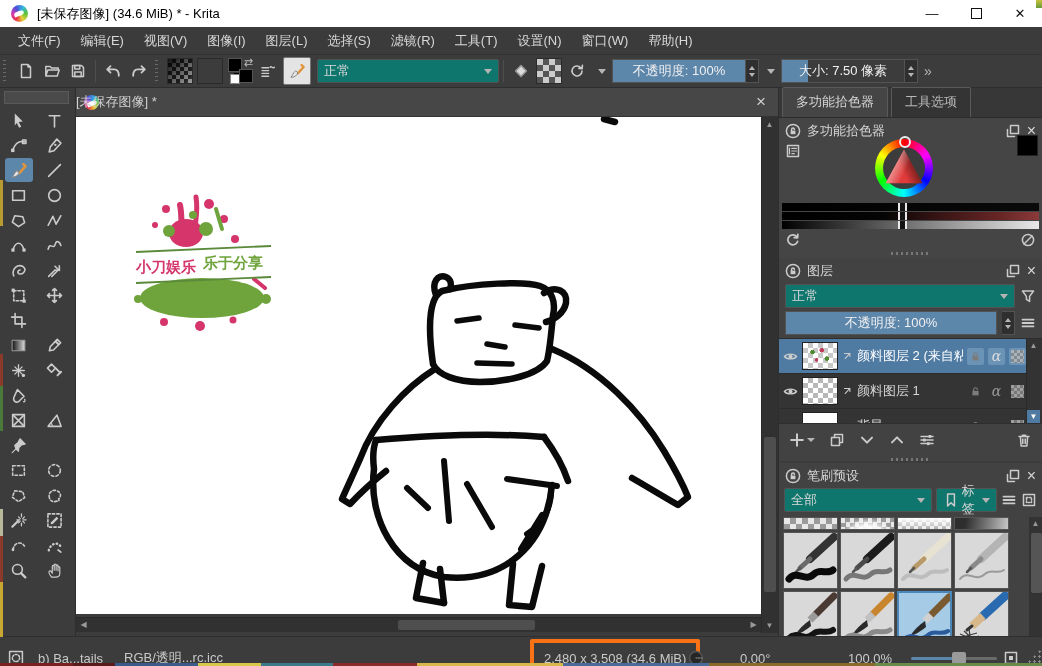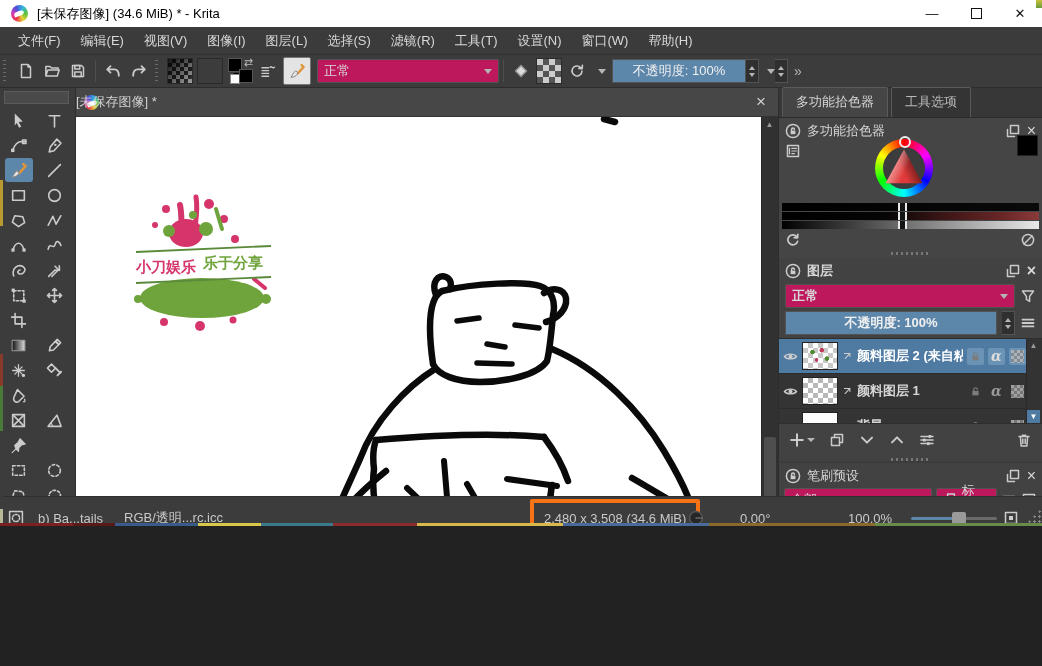--- a/index.html
+++ b/index.html
@@ -1,16 +1,16 @@
 <!DOCTYPE html>
 <html><head>
 <meta charset="utf-8">
 <style>
   html,body{margin:0;padding:0;background:#222;}
-  #app{position:relative;width:1042px;height:526px;background:#3c3c3c;overflow:hidden;
+  #app{position:relative;width:1042px;height:666px;background:#3c3c3c;overflow:hidden;
        font-family:"Liberation Sans","DejaVu Sans",sans-serif;font-size:13px;color:#d6d6d6;}
   .ic{stroke:#cbcbcb;fill:none;stroke-width:1.5;stroke-linecap:round;stroke-linejoin:round;display:block;}
   
   .titlebar{position:absolute;left:0;top:0;width:100%;height:27px;background:#ffffff;color:#000;
             display:flex;align-items:center;}
   .krita-logo{width:17px;height:17px;border-radius:50%;margin:0 9px 0 11px;position:relative;
       background:conic-gradient(from 210deg,#e8334a,#d43bb4,#4a51d8,#35b6e0,#59c23a,#e8d23a,#e8334a);}
   .krita-logo:after{content:"";position:absolute;left:3px;top:6px;width:10px;height:5px;background:#fff;
       border-radius:50% 50% 50% 0;transform:rotate(-20deg);}
   .win-title{flex:1;font-size:13px;}
@@ -30,21 +30,21 @@
   .swatch{width:24px;height:24px;margin:0 2px;border:1px solid #2a2a2a;}
   .sw-gradient{background:repeating-conic-gradient(#222 0 25%,#888 0 50%) 0 0/8px 8px,linear-gradient(135deg,#111,#999);background-blend-mode:overlay;}
   .sw-pattern{background:#8f8f8f radial-gradient(circle at 30% 30%,#7c7c7c 1px,transparent 1.4px),radial-gradient(circle at 70% 60%,#a0a0a0 1px,transparent 1.4px);background-size:6px 6px,7px 7px;}
   .fgbg{position:relative;width:26px;height:26px;margin:0 2px;}
   .fgbg .fg{position:absolute;left:1px;top:0;width:12px;height:12px;background:#000;border:1px solid #555;}
   .fgbg .bg2{position:absolute;right:0;bottom:1px;width:12px;height:12px;background:#000;border:1px solid #555;}
   .fgbg .wh{position:absolute;left:3px;bottom:0;width:8px;height:8px;background:#fff;border:1px solid #888;}
   .fgbg .bk{position:absolute;left:7px;bottom:3px;width:8px;height:8px;background:#000;}
   .fgbg .arr{position:absolute;right:0;top:-2px;font-size:11px;color:#bbb;}
   .preset-btn{width:26px;height:26px;background:#e4e4e4;border:1px solid #777;border-radius:2px;display:flex;align-items:center;justify-content:center;margin:0 2px;}
-  .dropdown{height:24px;background:#be185d;border:1px solid #535353;border-radius:2px;display:flex;align-items:center;
+  .dropdown{height:24px;background:#0f766e;border:1px solid #535353;border-radius:2px;display:flex;align-items:center;
             padding:0 6px;box-sizing:border-box;color:#d8d8d8;}
   .caret{width:0;height:0;border-left:4px solid transparent;border-right:4px solid transparent;border-top:5px solid #b5b5b5;margin-left:auto;}
   .blend-dd{width:182px;margin-left:4px;}
   .spin{width:13px;height:24px;background:#2f2f2f;border:1px solid #535353;border-left:none;display:flex;flex-direction:column;align-items:center;justify-content:center;gap:3px;box-sizing:border-box;}
   .spin i{width:0;height:0;border-left:3.5px solid transparent;border-right:3.5px solid transparent;}
   .spin .up{border-bottom:4px solid #b5b5b5;}
   .spin .dn{border-top:4px solid #b5b5b5;}
   .slider-box{height:24px;border:1px solid #535353;box-sizing:border-box;display:flex;align-items:center;justify-content:center;color:#f0f0f0;position:relative;overflow:hidden;}
   .slider-box .fill{position:absolute;left:0;top:0;bottom:0;background:#5d86ab;}
   .slider-box span{position:relative;z-index:1;}
@@ -248,20 +248,24 @@
       <span class="fill" style="width:100%;"></span>
       <span>不透明度: 100%</span>
     </span>
     <span class="spin">
         <i class="up"></i>
         <i class="dn"></i>
       </span>
     <span class="mini-caret-btn">
         <span class="caret"></span>
       </span>
+    <span class="slider-box" style="width:124px;margin-left:6px;">
+      <span class="fill" style="width:26px;"></span>
+      <span>大小: 7.50 像素</span>
+    </span>
     <span class="spin">
         <i class="up"></i>
         <i class="dn"></i>
       </span>
     <span class="overflow">»</span>
   </div>
 
   <div class="main">
 
     <div class="toolbox">
@@ -678,21 +682,21 @@
           <span style="margin-left:auto;">
               <svg class="ic" viewBox="0 0 16 16" width="16" height="16">
                 <circle cx="8" cy="8" r="5.6"></circle>
                 <path d="M12 4 L4 12"></path>
               </svg>
             </span>
         </div>
         <div class="grip-dots"></div>
       </div>
 
-      <div style="background:#424242;font-weight:bold;">
+      <div style="background:#424242;">
         <div class="panel-head">
           <span>
               <svg class="ic" viewBox="0 0 16 16" width="16" height="16">
                 <circle cx="8" cy="8" r="6.6"></circle>
                 <rect x="5.6" y="7.6" width="4.8" height="3.6" fill="#ccc" stroke="none"></rect>
                 <path d="M6.6 7.6 V6.4 a1.4 1.4 0 0 1 2.8 0"></path>
               </svg>
             </span>
           <span class="panel-title">图层</span>
           <span>

